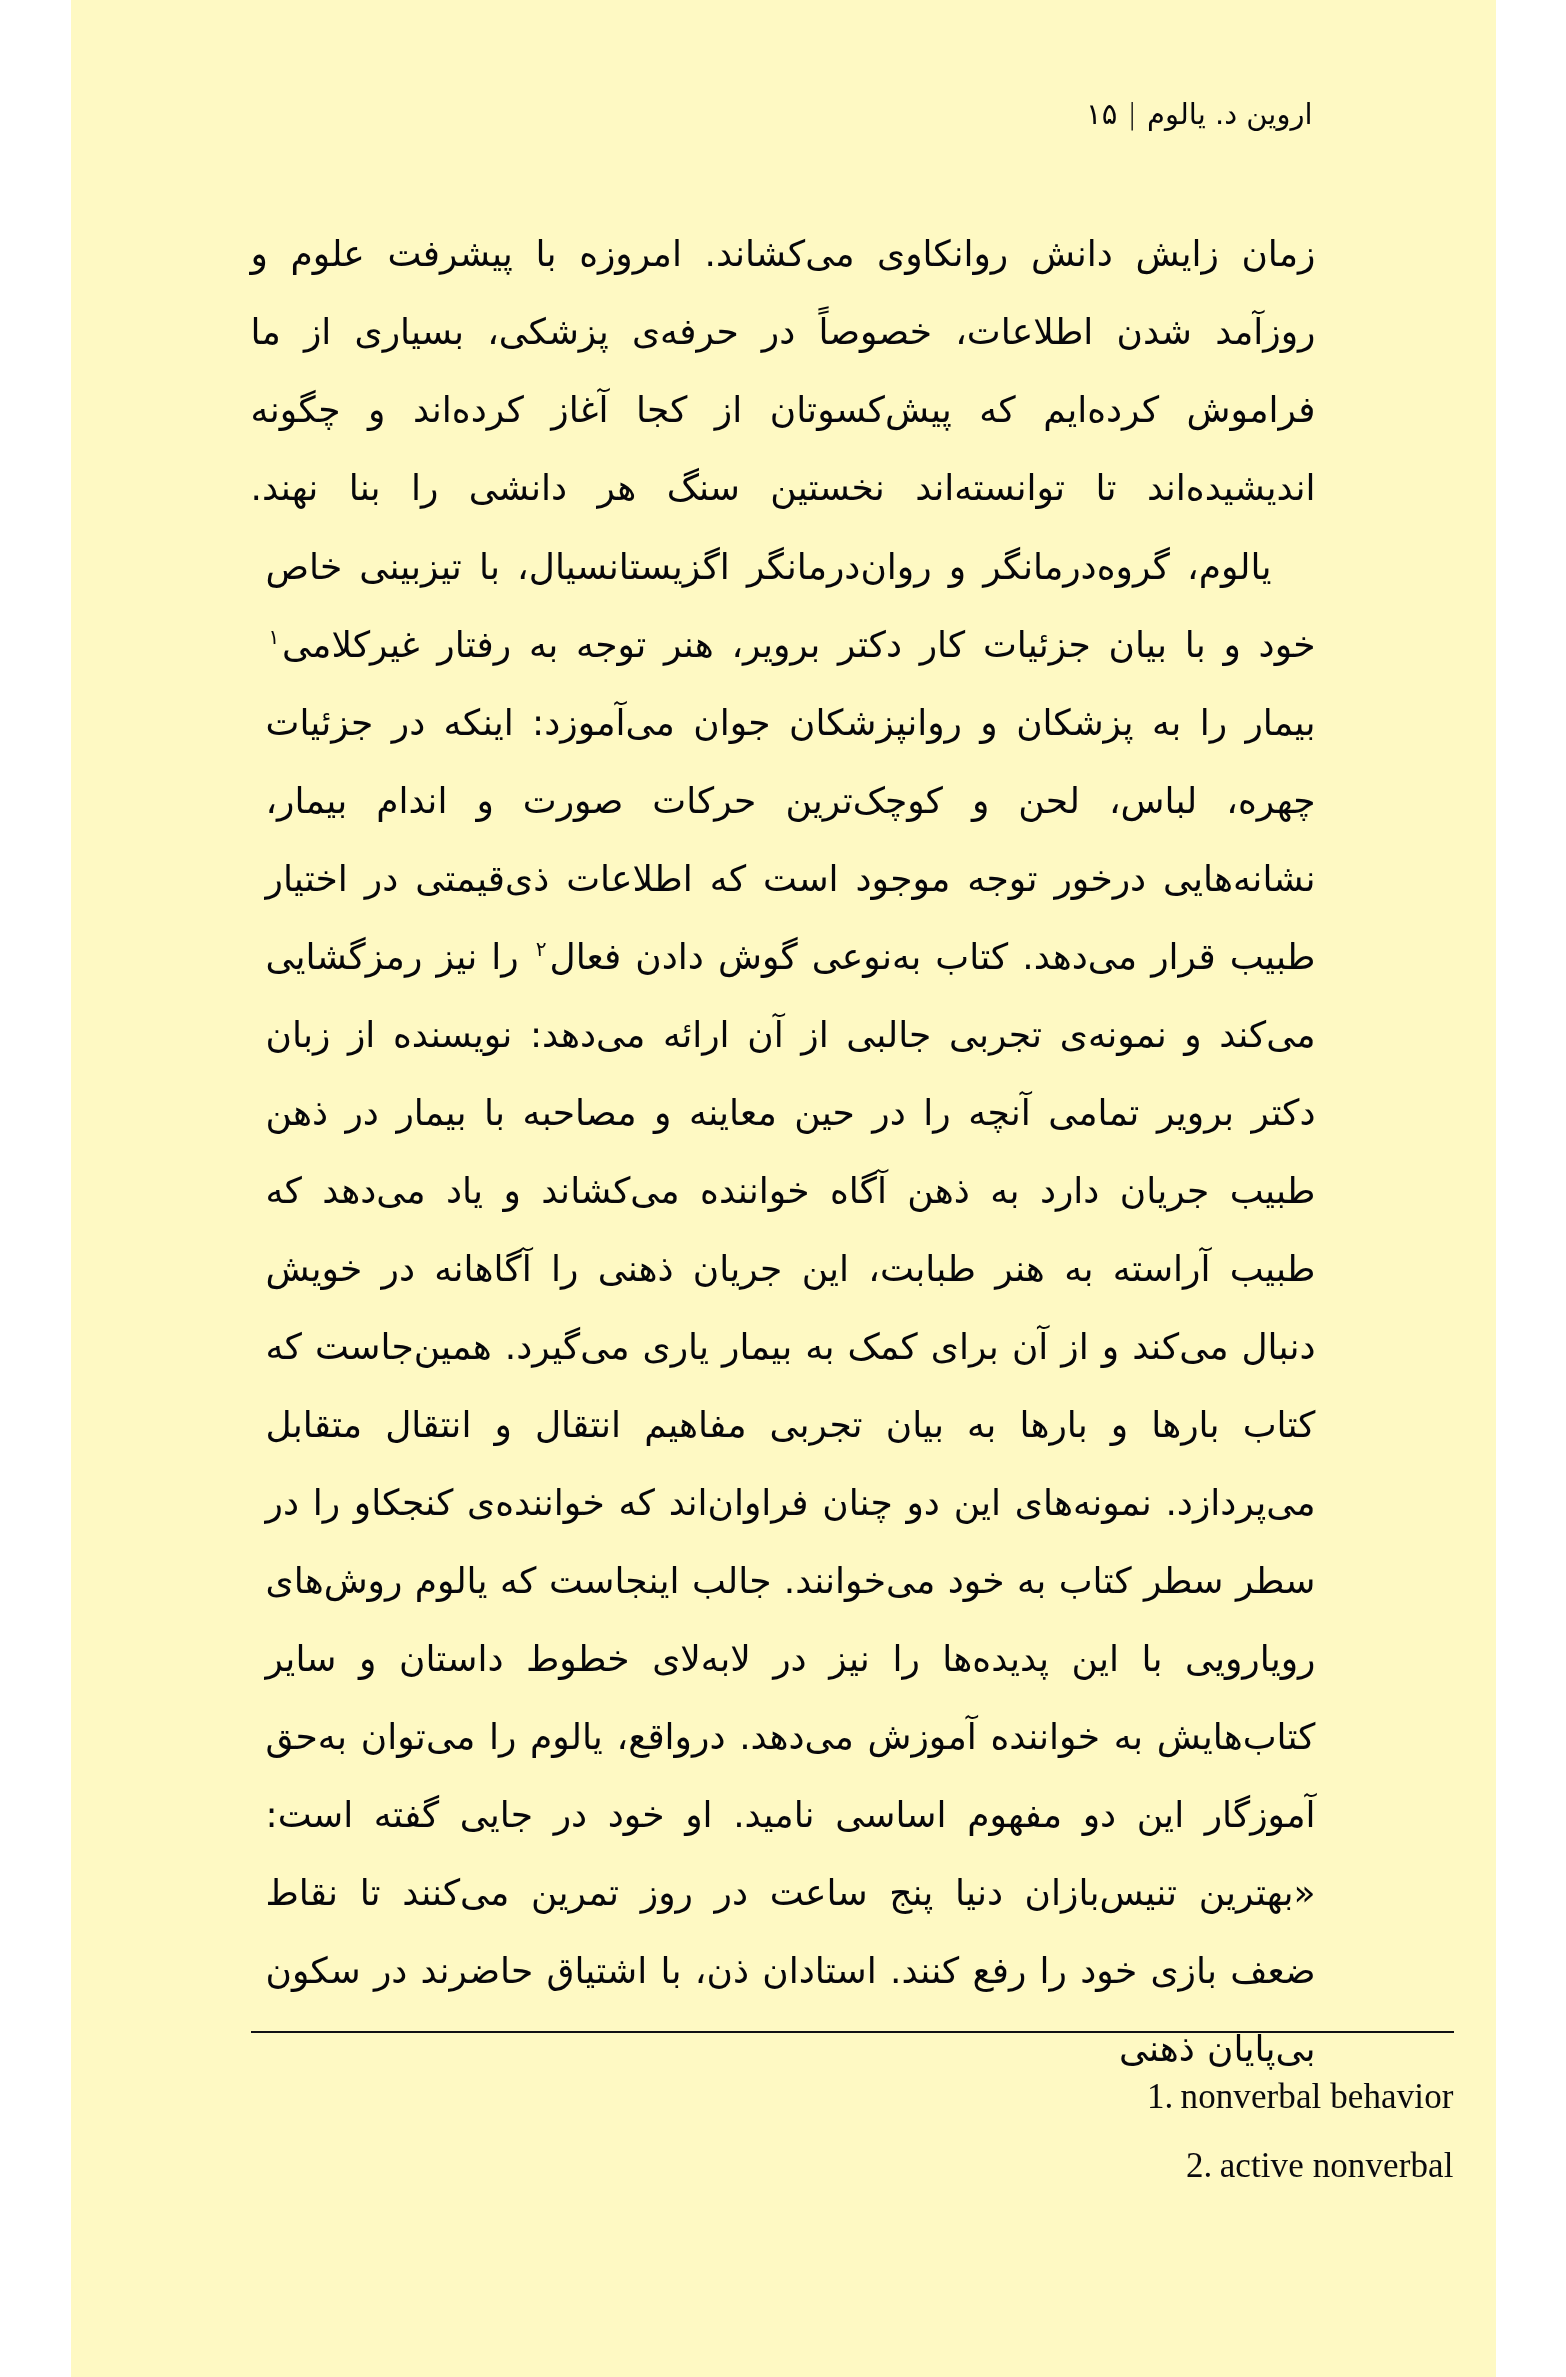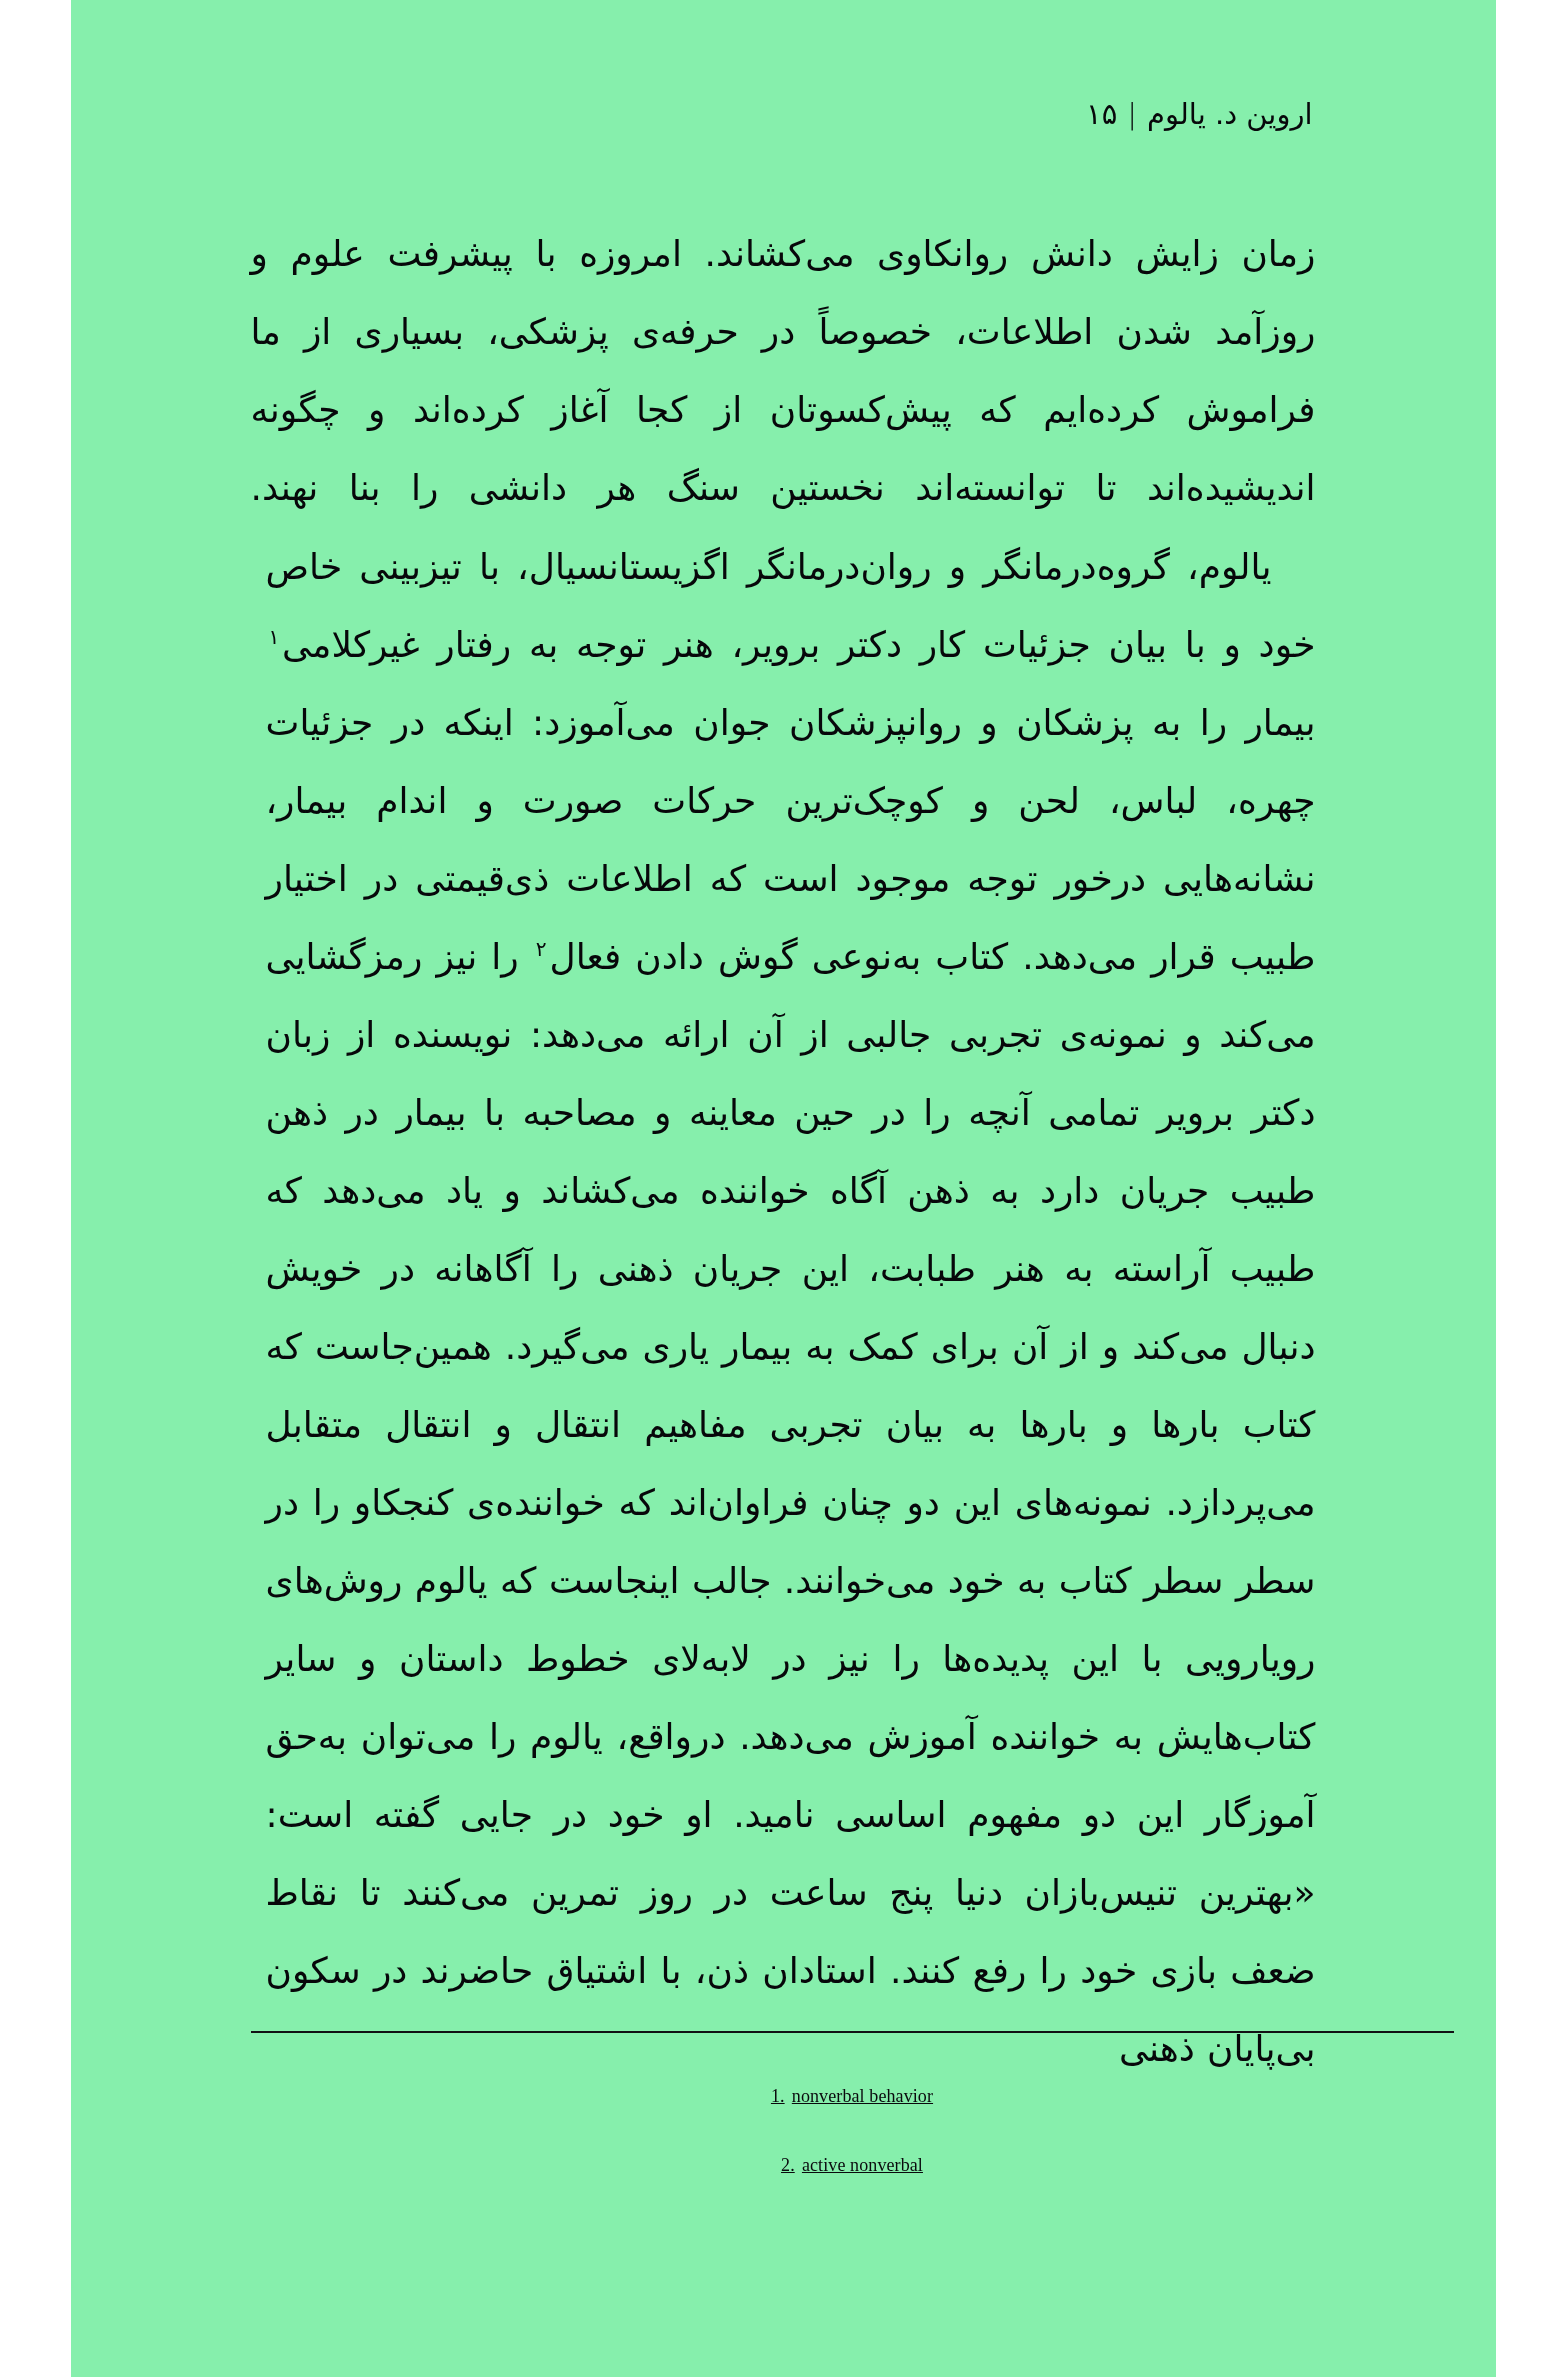--- a/index.html
+++ b/index.html
@@ -5,21 +5,21 @@
   html, body {
     margin: 0;
     padding: 0;
     background: #ffffff;
   }
 
   .page {
     position: relative;
     width: 1425px;
     height: 2377px;
-    background: #86efac;
+    background: #fef9c3;
     margin: 0 auto;
     overflow: hidden;
     box-sizing: border-box;
   }
 
   
   .running-head {
     position: absolute;
     top: 97px;
     right: 183px;
@@ -84,26 +84,25 @@
     height: 0;
     border-top: 2.9px solid #111114;
   }
 
   .footnotes {
     position: absolute;
     left: 180px;
     top: 2062px;
     width: 1203px;
     direction: ltr;
-    text-align: center;
+    text-align: right;
     font-family: "Liberation Serif", "DejaVu Serif", serif;
-    font-size: 18px;
+    font-size: 35px;
     line-height: 69px;
     color: #0a0a0d;
-    text-decoration: underline;
   }
   .footnote-item {
     white-space: nowrap;
     letter-spacing: 0.1px;
   }
   .footnote-num {
     margin-right: 7.2px;
   }
 </style>
 </head>

